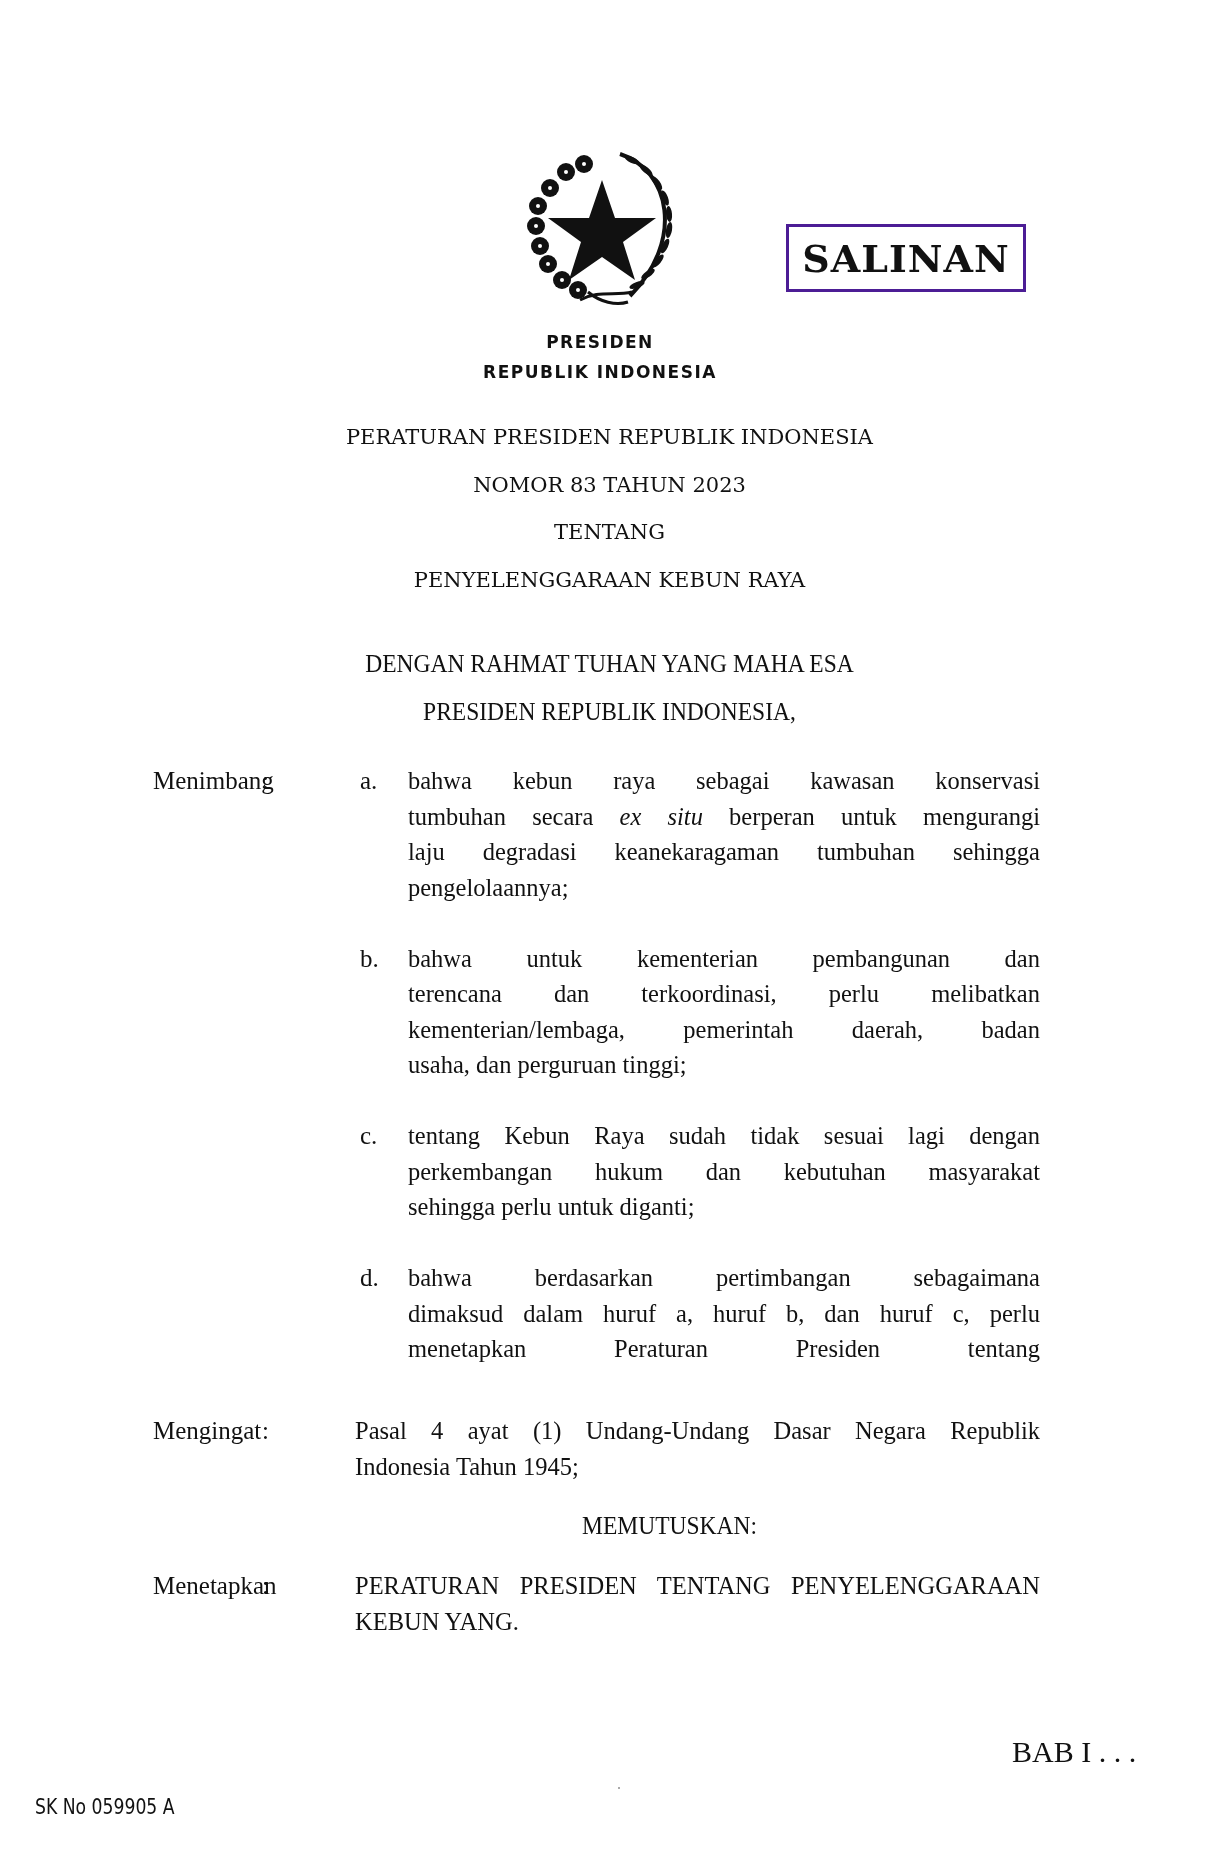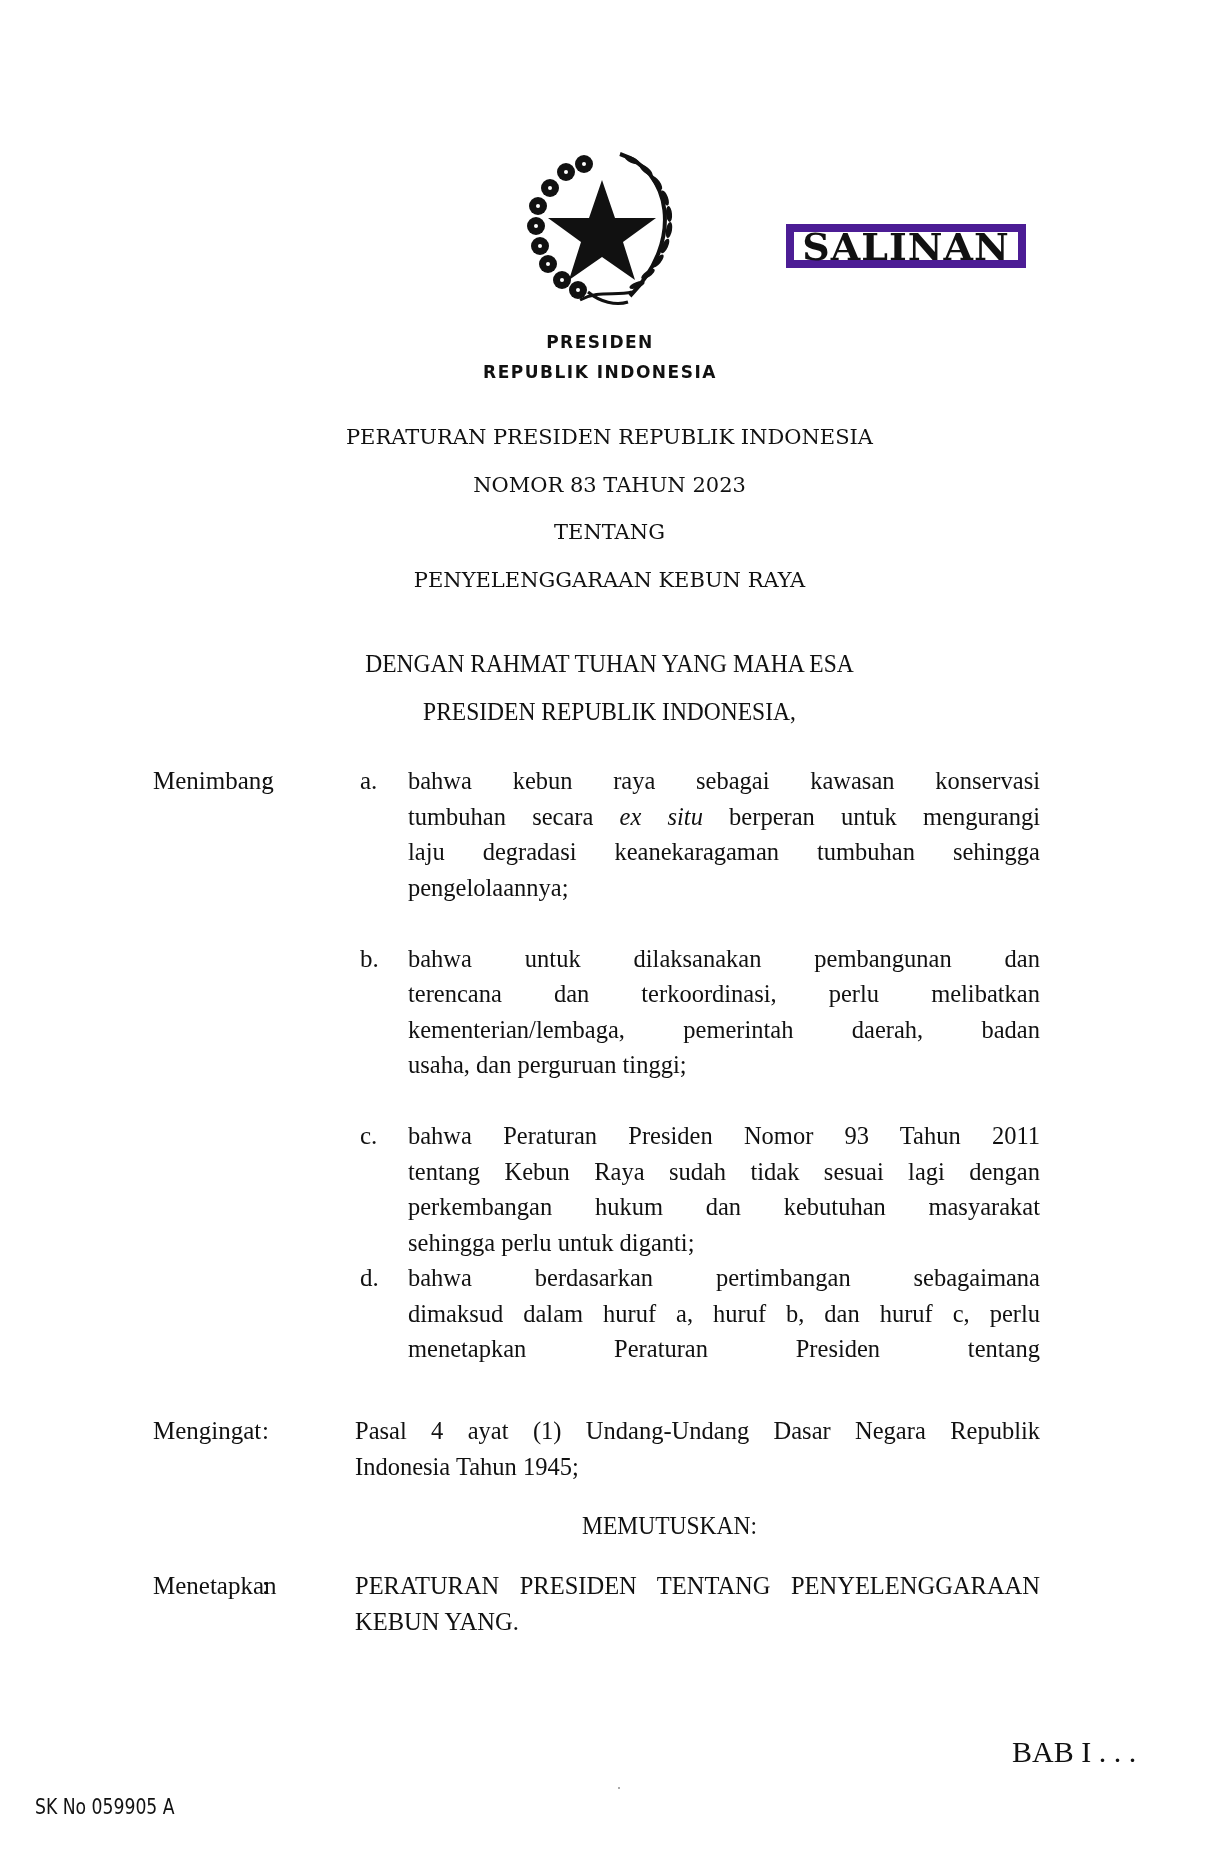--- a/index.html
+++ b/index.html
@@ -1,21 +1,21 @@
 <!DOCTYPE html>
 <html><head>
 <meta charset="utf-8">
 <style>
   html, body { margin: 0; padding: 0; background: #ffffff; }
   body { width: 1219px; height: 1872px; position: relative; overflow: hidden;
          font-family: "DejaVu Serif", "Liberation Serif", serif; color: #111111; }
   .abs { position: absolute; }
 
   #emblem { left: 520px; top: 150px; width: 165px; height: 160px; }
-  #salinan { left: 786px; top: 224px; width: 240px; height: 44px; border: 8px solid #4c1d95;
+  #salinan { left: 786px; top: 224px; width: 240px; height: 68px; border: 3px solid #4c1d95;
              box-sizing: border-box; display: flex; align-items: center; justify-content: center;
              font-weight: bold; font-size: 38px; letter-spacing: 1px;
              font-family: "DejaVu Serif", "Liberation Serif", serif; }
   .inst { left: 400px; width: 400px; text-align: center; font-family: "DejaVu Sans", sans-serif;
           font-weight: bold; font-size: 17px; letter-spacing: 1.5px; line-height: 20px; }
 
   .center-line { left: 0; width: 1219px; text-align: center; font-size: 22px; line-height: 28px; }
   .title-line { font-family: "DejaVu Serif", serif; font-size: 21px; }
   .preamble-line { font-family: "Liberation Serif", serif; font-size: 25px; transform: scaleX(0.94); }
 
@@ -108,28 +108,27 @@
 <div id="menimbang-items">
     <div class="abs letter" style="left: 360px; top: 766px;">a.</div>
     <div class="abs para" style="top: 763px;">
       <span class="ln">bahwa kebun raya sebagai kawasan konservasi</span>
       <span class="ln">tumbuhan secara <i>ex situ</i> berperan untuk mengurangi</span>
       <span class="ln">laju degradasi keanekaragaman tumbuhan sehingga</span>
       <span class="ln last">pengelolaannya;</span>
     </div>
     <div class="abs letter" style="left: 360px; top: 943.5px;">b.</div>
     <div class="abs para" style="top: 940.5px;">
-      <span class="ln">bahwa untuk dilaksanakan pembangunan dan</span>
+      <span class="ln">bahwa untuk kementerian pembangunan dan</span>
       <span class="ln">terencana dan terkoordinasi, perlu melibatkan</span>
       <span class="ln">kementerian/lembaga, pemerintah daerah, badan</span>
       <span class="ln last">usaha, dan perguruan tinggi;</span>
     </div>
     <div class="abs letter" style="left: 360px; top: 1121px;">c.</div>
     <div class="abs para" style="top: 1118px;">
-      <span class="ln">bahwa Peraturan Presiden Nomor 93 Tahun 2011</span>
       <span class="ln">tentang Kebun Raya sudah tidak sesuai lagi dengan</span>
       <span class="ln">perkembangan hukum dan kebutuhan masyarakat</span>
       <span class="ln last">sehingga perlu untuk diganti;</span>
     </div>
     <div class="abs letter" style="left: 360px; top: 1263px;">d.</div>
     <div class="abs para" style="top: 1260px;">
       <span class="ln">bahwa berdasarkan pertimbangan sebagaimana</span>
       <span class="ln">dimaksud dalam huruf a, huruf b, dan huruf c, perlu</span>
       <span class="ln">menetapkan Peraturan Presiden tentang</span>
     </div>

